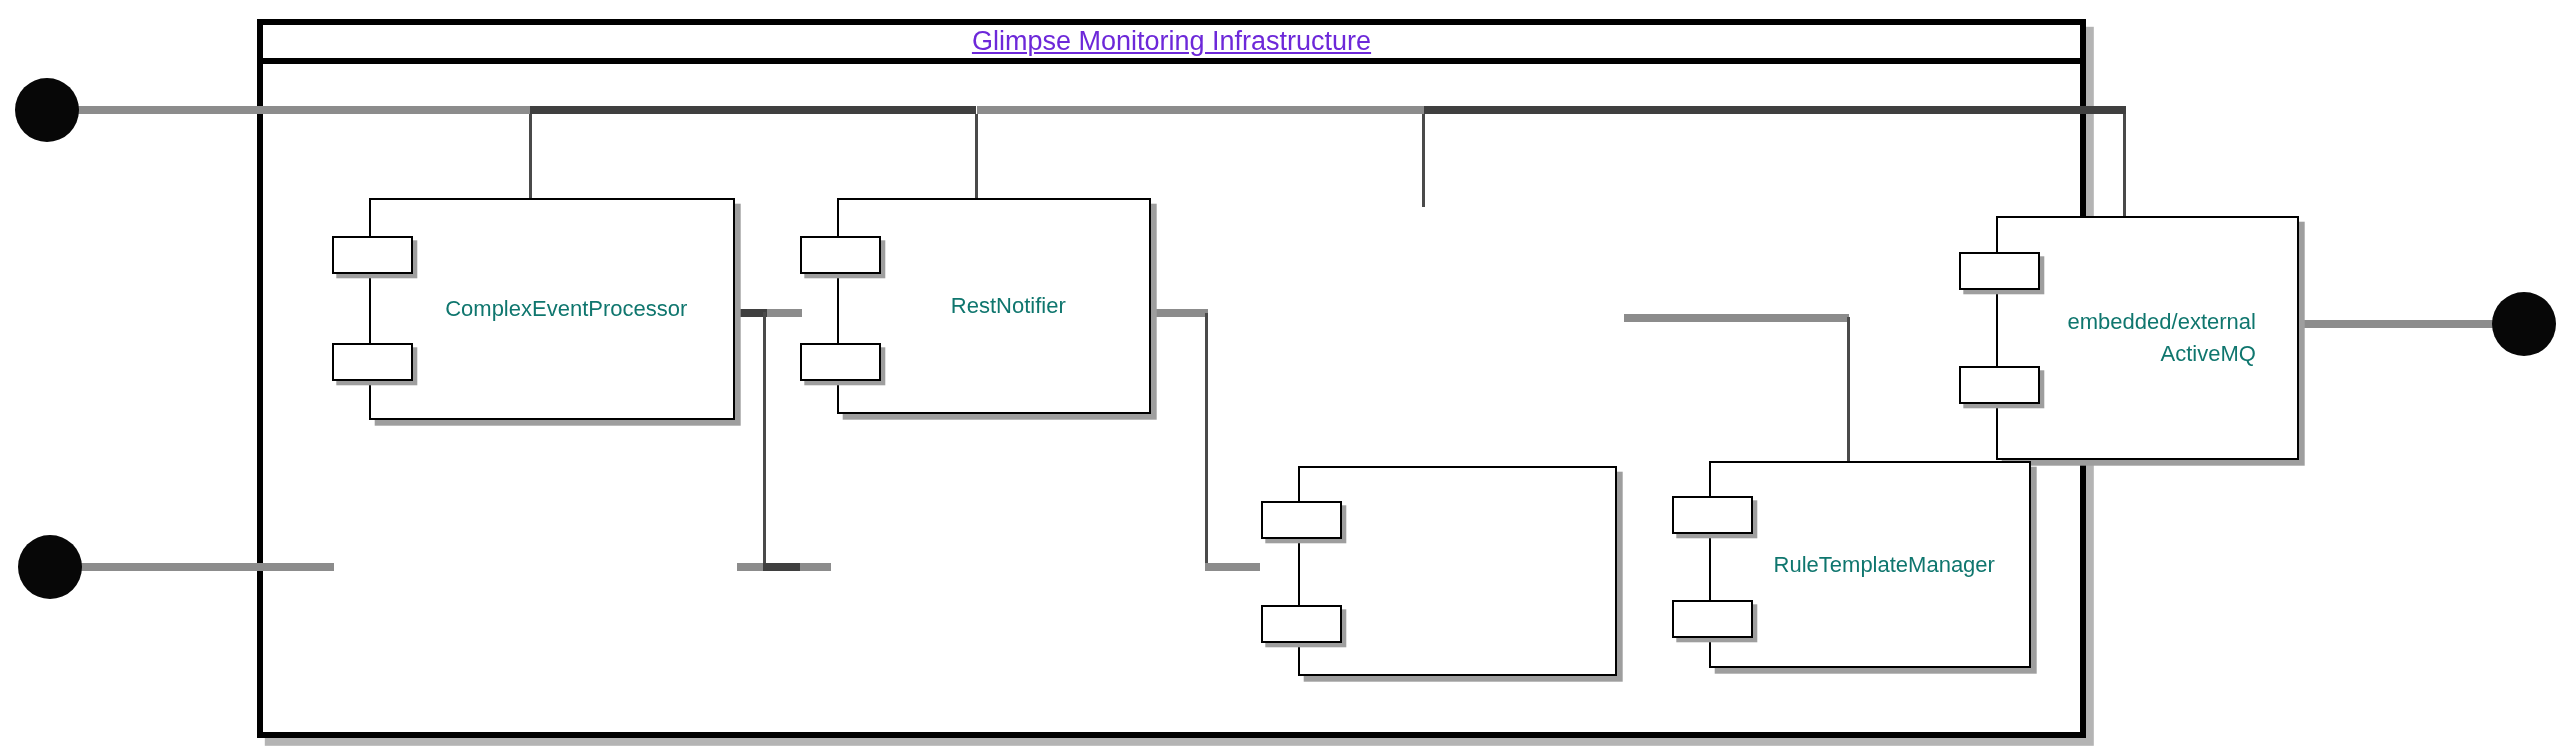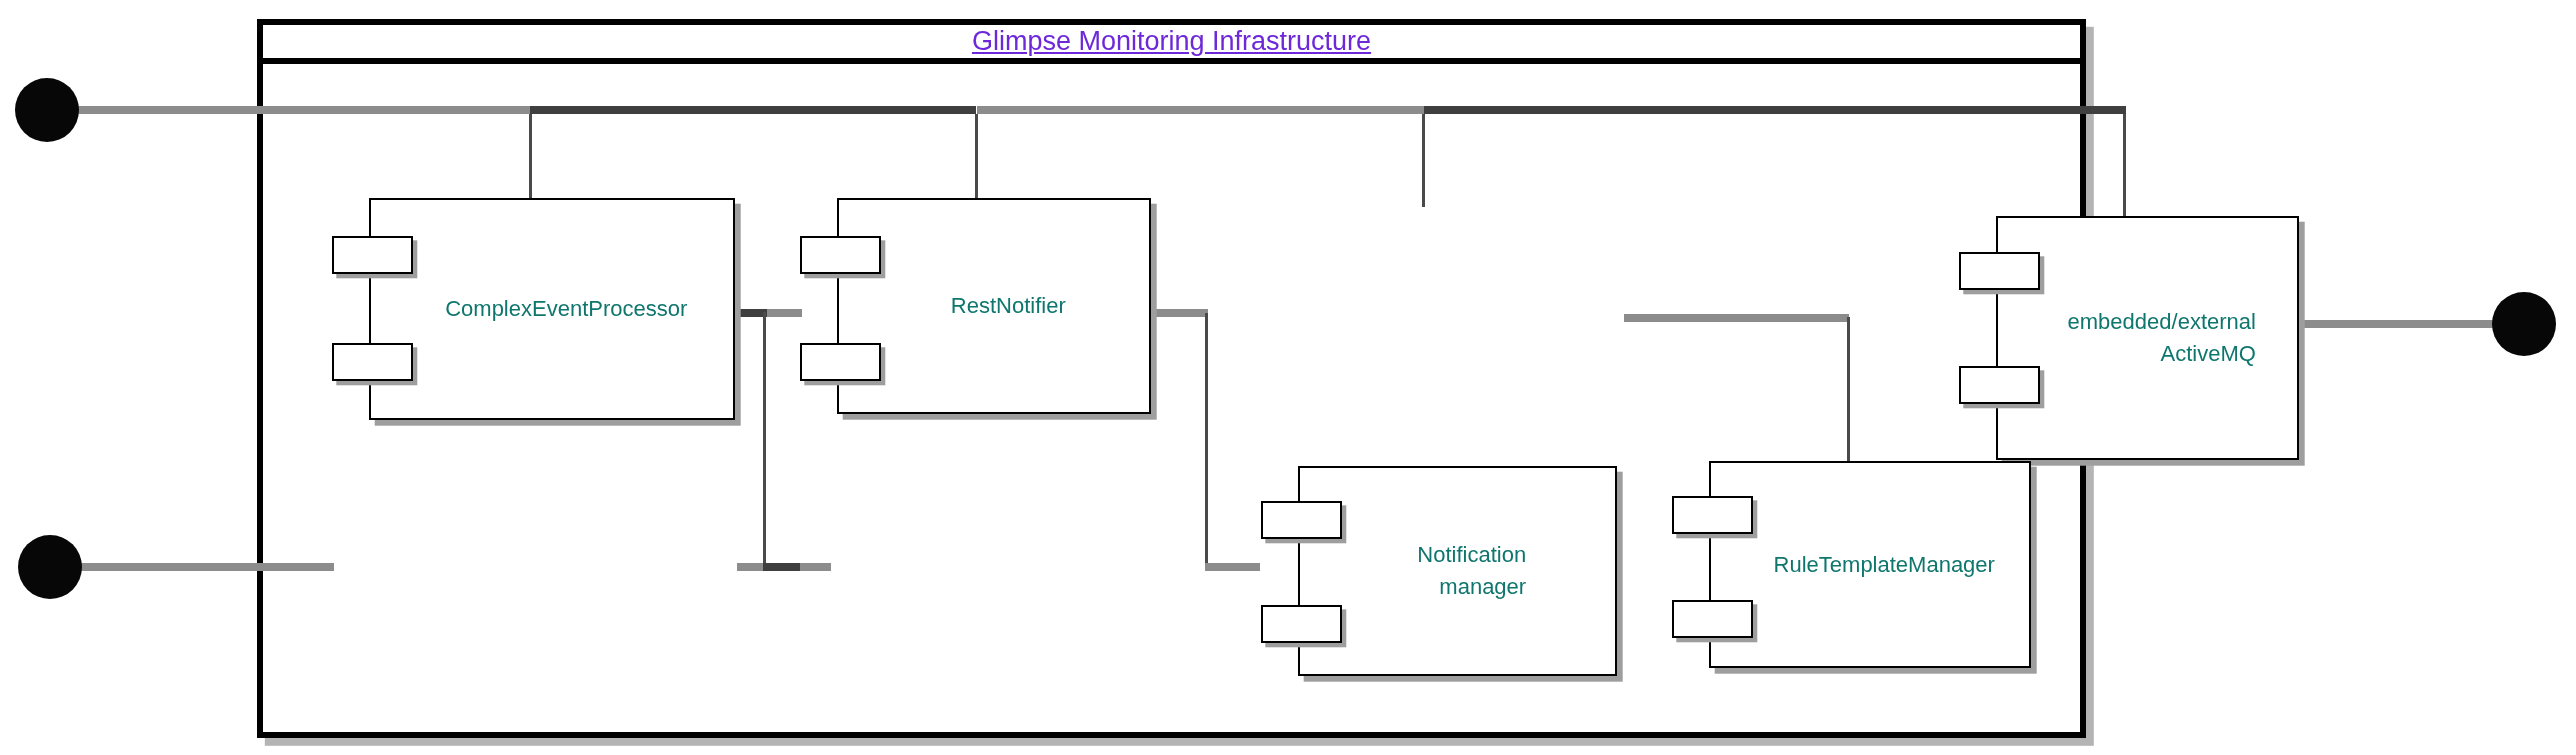--- a/index.html
+++ b/index.html
@@ -117,22 +117,20 @@
     <span class="port p2"></span>
     <span class="comp-label">embedded/external
 ActiveMQ</span>
   </div>
 
 
 
   <div class="comp r2" style="left:1298px;top:466px;width:319px;height:210px">
     <span class="port p1"></span>
     <span class="port p2"></span>
-    <span class="comp-label">Notification
-manager</span>
   </div>
 
   <div class="comp r2" style="left:1709px;top:461px;width:322px;height:207px">
     <span class="port p1"></span>
     <span class="port p2"></span>
     <span class="comp-label">RuleTemplateManager</span>
   </div>
 
   <div class="ball" style="left:15px;top:78px"></div>
   <div class="ball" style="left:18px;top:535px"></div>

